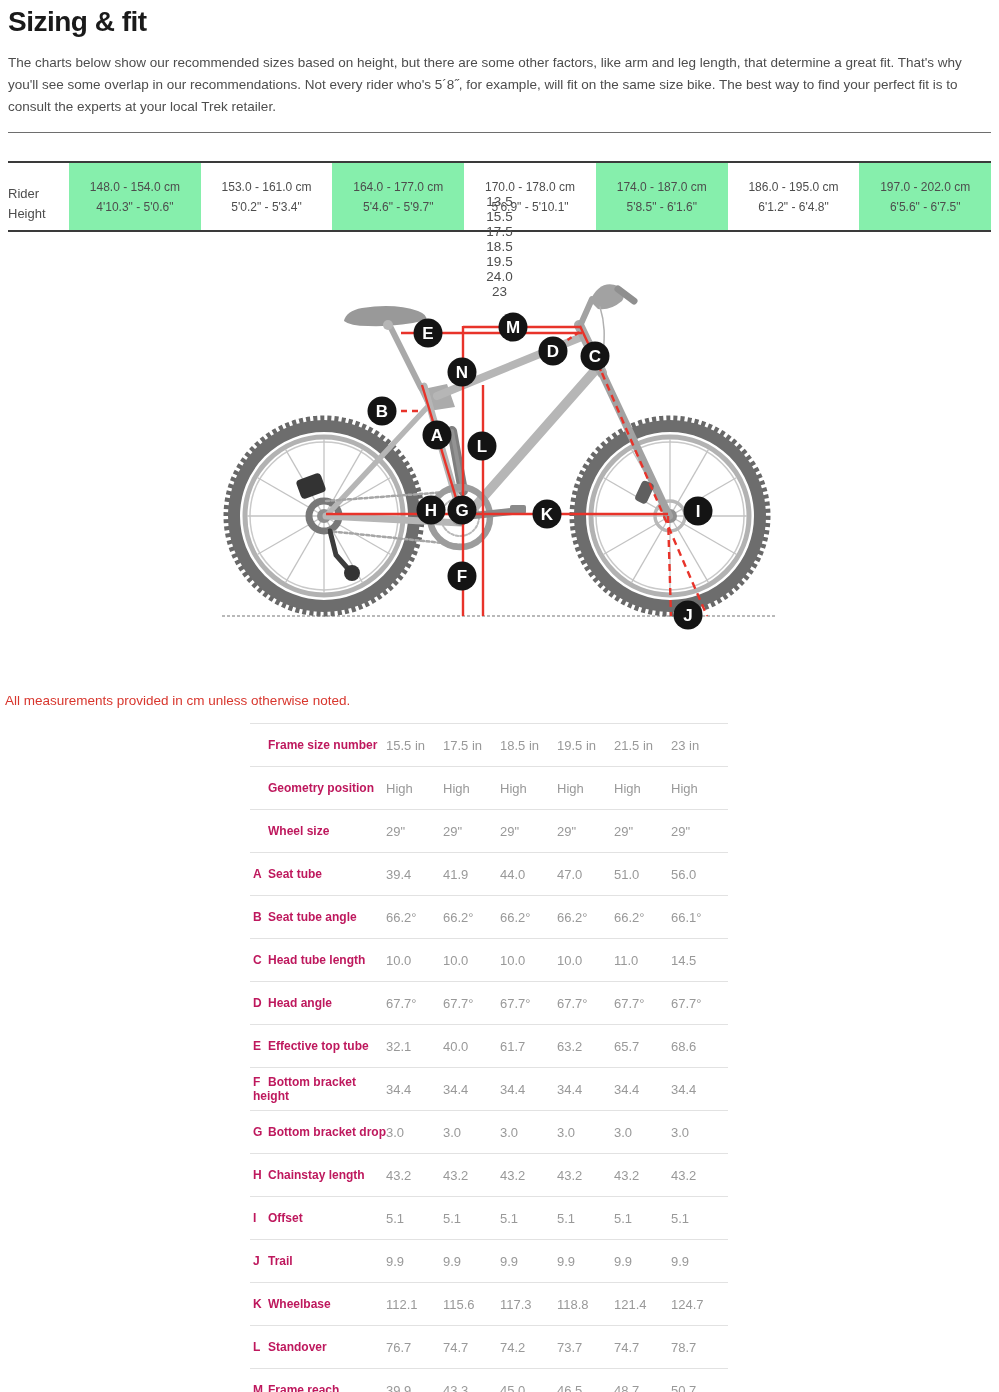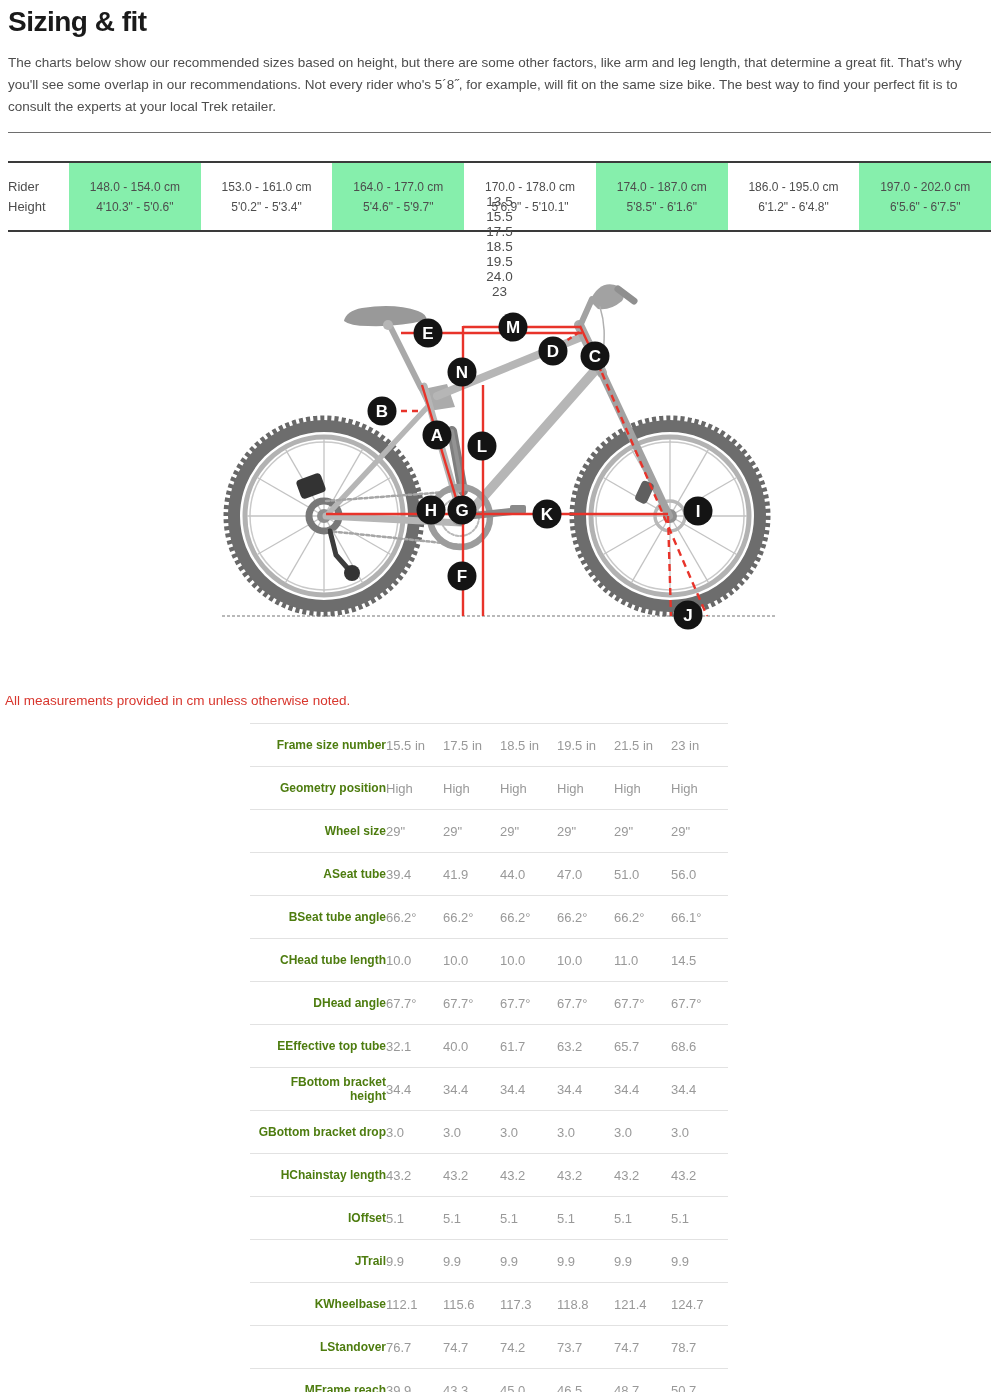--- a/index.html
+++ b/index.html
@@ -6,41 +6,41 @@
   body{width:999px;font-family:"Liberation Sans","DejaVu Sans",sans-serif;color:#4d4d4d;}
   .page{padding:0 8px;}
 
   
   .title{margin:6px 0 0 0;font-size:28px;line-height:32px;font-weight:bold;color:#1a1a1a;letter-spacing:-0.5px;}
   .intro{margin:14px 0 0 0;font-size:13.5px;line-height:22px;color:#4d4d4d;max-width:983px;}
 
   
   .stable{margin-top:14px;width:983px;}
   .st-head{display:flex;border-top:1px solid #6e6e6e;border-bottom:2px solid #3a3a3a;height:28px;align-items:center;flex-direction:column;}
-  .st-body{display:flex;border-bottom:2px solid #3a3a3a;}
+  .st-body{display:flex;border-bottom:2px solid #3a3a3a;align-items:center;}
   .st-lblcol{width:61px;flex:0 0 61px;}
   .st-h{flex:1;text-align:center;font-size:13.5px;color:#4d4d4d;}
   .st-cell{flex:1;text-align:center;padding:14px 0 13px 0;font-size:12px;line-height:20px;color:#4d4d4d;}
   .st-cell.shade{background:#86efac;}
   .st-rowlabel{width:61px;flex:0 0 61px;font-size:13px;line-height:20px;color:#4d4d4d;padding-top:14px;}
 
   
   .diagram{margin-top:29px;height:372px;}
   .bike-frame{stroke:#b6b6b6;fill:none;stroke-linecap:round;}
   .redline{stroke:#e8332a;stroke-width:2.4;fill:none;}
   .lbl circle{fill:#141414;}
   .lbl text{fill:#ffffff;font-size:17px;font-weight:bold;font-family:"Liberation Sans","DejaVu Sans",sans-serif;text-anchor:middle;}
 
   
   .note{margin:60px 0 0 -3px;font-size:13.5px;color:#d8362d;}
 
   
   .geo{margin:15px 0 0 242px;width:478px;}
   .grow{display:flex;align-items:center;height:42px;border-top:1px solid #e2e2e2;}
-  .gl{width:136px;flex:0 0 136px;font-size:12px;font-weight:bold;color:#4d7c0f;padding-left:3px;box-sizing:border-box;text-align:right;}
+  .gl{width:136px;flex:0 0 136px;font-size:12px;font-weight:bold;color:#be185d;padding-left:3px;box-sizing:border-box;}
   .glt{display:inline-block;width:15px;}
   .gv{width:57px;flex:0 0 57px;font-size:13px;color:#999999;}
 </style>
 </head>
 <body>
 
 <div class="page">
 
   <h1 class="title">Sizing &amp; fit</h1>
   <p class="intro">The charts below show our recommended sizes based on height, but there are some other factors, like arm and leg length, that determine a great fit. That's why you'll see some overlap in our recommendations. Not every rider who's 5´8˝, for example, will fit on the same size bike. The best way to find your perfect fit is to consult the experts at your local Trek retailer.</p>

